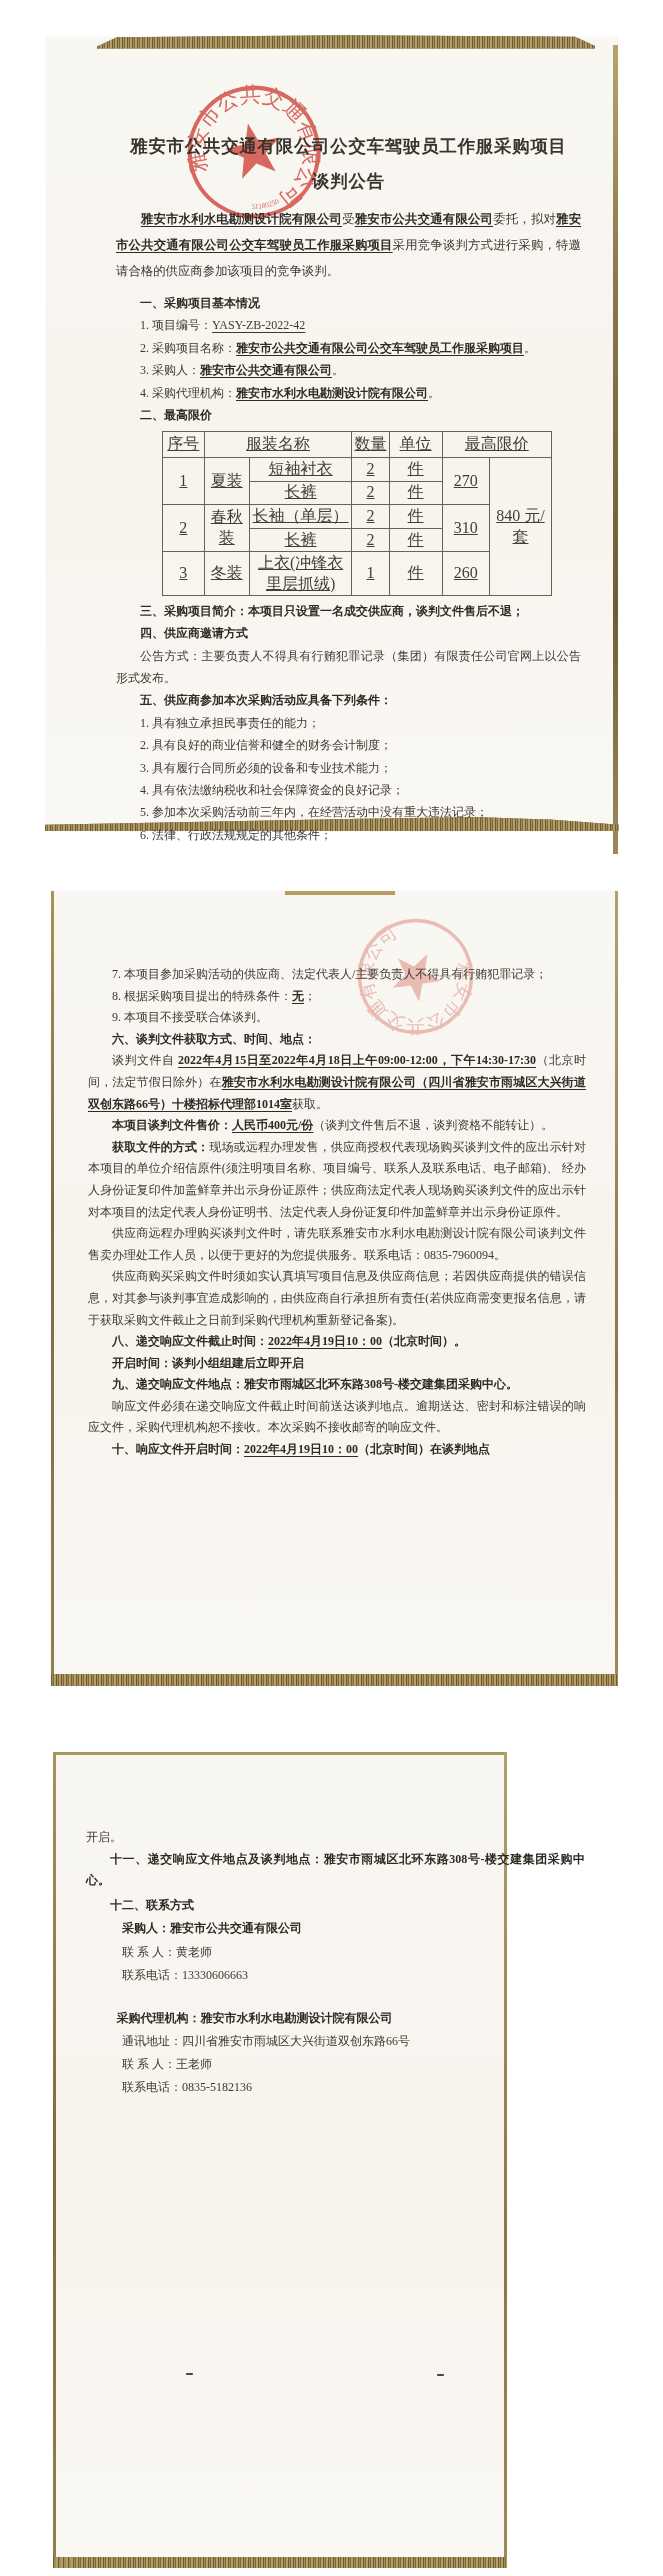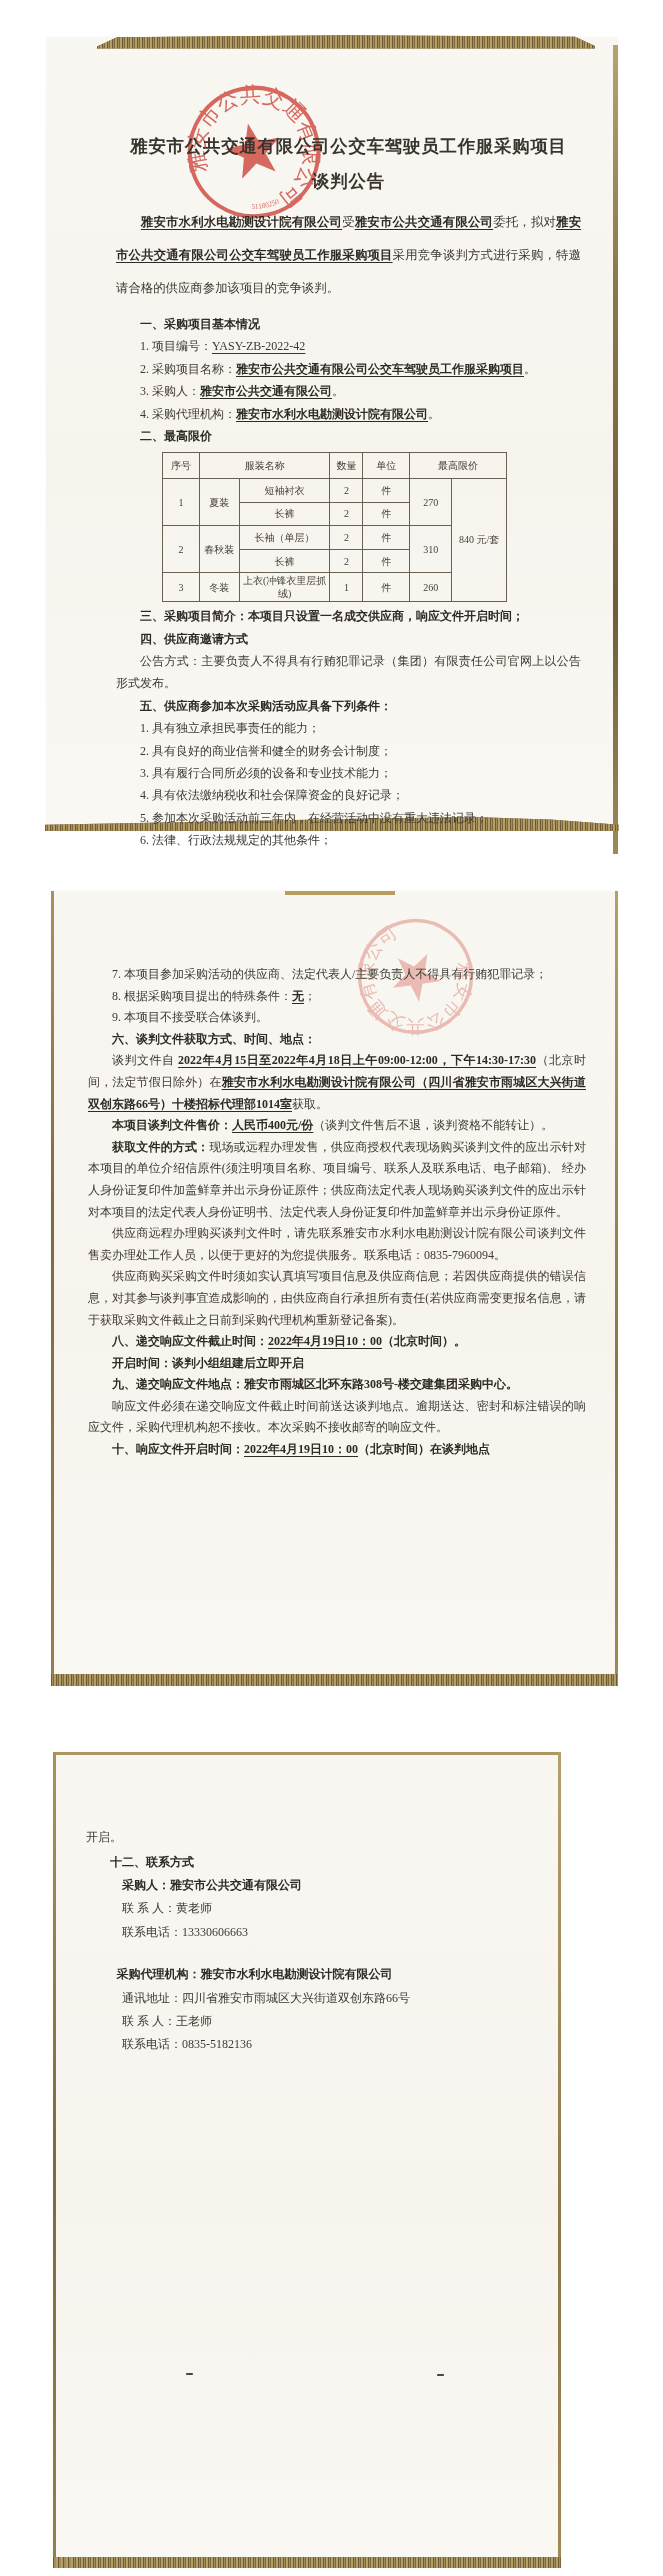--- a/index.html
+++ b/index.html
@@ -2,21 +2,21 @@
 <html style="font-size:13.3px"><head>
 <meta charset="utf-8">
 <style>
   html,body{margin:0;padding:0;background:#ffffff;}
   .canvas{position:relative;width:664px;height:2576px;background:#ffffff;overflow:hidden;
           font-family:"Liberation Serif","DejaVu Serif",serif;color:#3d3832;}
   .page{position:absolute;background:linear-gradient(180deg,#f9f7f2 0%,#f7f4ee 55%,#faf8f3 100%);
         box-shadow:0 0 1.7px rgba(0,0,0,0.05);}
   .page1{left:46px;top:37px;width:572px;height:790px;}
   .page2{left:51px;top:891px;width:567px;height:795px;}
-  .page3{left:53px;top:1752px;width:508px;height:816px;}
+  .page3{left:53px;top:1752px;width:454px;height:816px;}
 
   
   .stripe{background:#8a774a;background-image:repeating-linear-gradient(90deg,
       #6e5b36 0 0.8px,#a38d58 0.8px 2.5px,#7c693f 2.5px 3.3px,#b59f68 3.3px 5px);}
   .p1-top{position:absolute;left:51px;top:-1.7px;width:498px;height:13.3px;
       clip-path:polygon(0 85%,4% 15%,50% 0,96% 10%,100% 80%,100% 100%,0 100%);}
   .p1-right{position:absolute;right:0;top:8.3px;width:5px;height:809px;
       background:linear-gradient(180deg,#b7a36b,#8a7648 30%,#6f5d38 70%,#9c8a58);}
   .p1-bottom{position:absolute;left:-0.8px;bottom:-4.1px;width:574px;height:14px;
       clip-path:polygon(0 55%,55% 12%,75% 0,88% 18%,100% 55%,100% 100%,0 100%);}
@@ -41,29 +41,29 @@
 
   
   .content{position:absolute;z-index:2;font-size:12px;line-height:22.4px;text-align:justify;}
   .c1{left:70px;top:96px;width:465px;}
   .c2{left:37px;top:73px;width:498px;font-size:12px;line-height:21.6px;}
   .c3{left:33px;top:75px;width:499px;line-height:21.6px;}
   .doc-title{font-size:17.4px;line-height:26.5px;font-weight:700;text-align:center;
       letter-spacing:0.8px;color:#39342d;}
   .doc-title2{margin-top:8.3px;}
   .para{text-indent:2em;}
-  .intro{margin-top:11.6px;line-height:33px;font-size:12.4px;}
+  .intro{margin-top:11.6px;line-height:26px;font-size:12.4px;}
   .b{font-weight:700;color:#2e2a24;}
   .u{text-decoration:underline;text-underline-offset:2.5px;}
   .bu{font-weight:700;color:#2e2a24;text-decoration:underline;text-underline-offset:2.5px;}
   .sec{font-weight:700;color:#2e2a24;text-indent:2em;}
   .mt4{margin-top:3.3px;} .mt6{margin-top:5px;} .mt8{margin-top:8px;font-family:Liberation Serif, serif;}
 
-  table.price{border-collapse:collapse;width:345px;margin:5px 0 3.3px 46px;
-      font-size:10px;line-height:1.3;text-align:center;color:#433e37;}
+  table.price{border-collapse:collapse;width:390px;margin:5px 0 3.3px 46px;
+      font-size:16px;line-height:1.3;text-align:center;color:#433e37;text-decoration:underline;}
   table.price th,table.price td{border:0.8px solid #6a6054;font-weight:400;padding:0.8px 1.7px;}
   table.price th{height:23px;}
   table.price td{height:21px;}
   td.tall{height:43px;}
 
   .contact-line{margin-left:3em;margin-top:1.7px;}
   .agency-label{margin-left:2.55em;margin-top:21px;}
   .stray{position:absolute;width:6.6px;height:1.7px;background:#4a453e;border-radius:0.8px;z-index:2;}
 </style>
 </head>
@@ -152,21 +152,21 @@
           <td class="tall">3</td>
           <td>冬装</td>
           <td>上衣(冲锋衣里层抓绒)</td>
           <td>1</td>
           <td>件</td>
           <td>260</td>
         </tr>
       </tbody>
         </table>
 
-      <div class="sec">三、采购项目简介：本项目只设置一名成交供应商，响应文件开启时间；</div>
+      <div class="sec">三、采购项目简介：本项目只设置一名成交供应商，谈判文件售后不退；</div>
       <div class="sec">四、供应商邀请方式</div>
       <div class="para">公告方式：主要负责人不得具有行贿犯罪记录（集团）有限责任公司官网上以公告形式发布。</div>
       <div class="sec">五、供应商参加本次采购活动应具备下列条件：</div>
       <div class="para">1. 具有独立承担民事责任的能力；</div>
       <div class="para">2. 具有良好的商业信誉和健全的财务会计制度；</div>
       <div class="para">3. 具有履行合同所必须的设备和专业技术能力；</div>
       <div class="para">4. 具有依法缴纳税收和社会保障资金的良好记录；</div>
       <div class="para">5. 参加本次采购活动前三年内，在经营活动中没有重大违法记录；</div>
       <div class="para">6. 法律、行政法规规定的其他条件；</div>
     </div>
@@ -210,20 +210,21 @@
   <div class="page page3">
     <div class="p3-top"></div>
     <div class="p3-left"></div>
     <div class="p3-right"></div>
     <div class="stripe p3-bottom"></div>
     <div class="stray" style="left:133px;top:621px;"></div>
     <div class="stray" style="left:384px;top:622px;"></div>
 
     <div class="content c3">
       <div>开启。</div>
+      <div class="sec">十一、递交响应文件地点及谈判地点：雅安市雨城区北环东路308号-楼交建集团采购中心。</div>
       <div class="sec mt4">十二、联系方式</div>
 
       <div class="contact-line b mt6">采购人：雅安市公共交通有限公司</div>
       <div class="contact-line"><span>联 系 人：</span><span>黄老师</span></div>
       <div class="contact-line"><span>联系电话：</span><span>13330606663</span></div>
 
       <div class="agency-label b">采购代理机构：雅安市水利水电勘测设计院有限公司</div>
       <div class="contact-line"><span>通讯地址：</span><span>四川省雅安市雨城区大兴街道双创东路66号</span></div>
       <div class="contact-line"><span>联 系 人：</span><span>王老师</span></div>
       <div class="contact-line"><span>联系电话：</span><span>0835-5182136</span></div>

